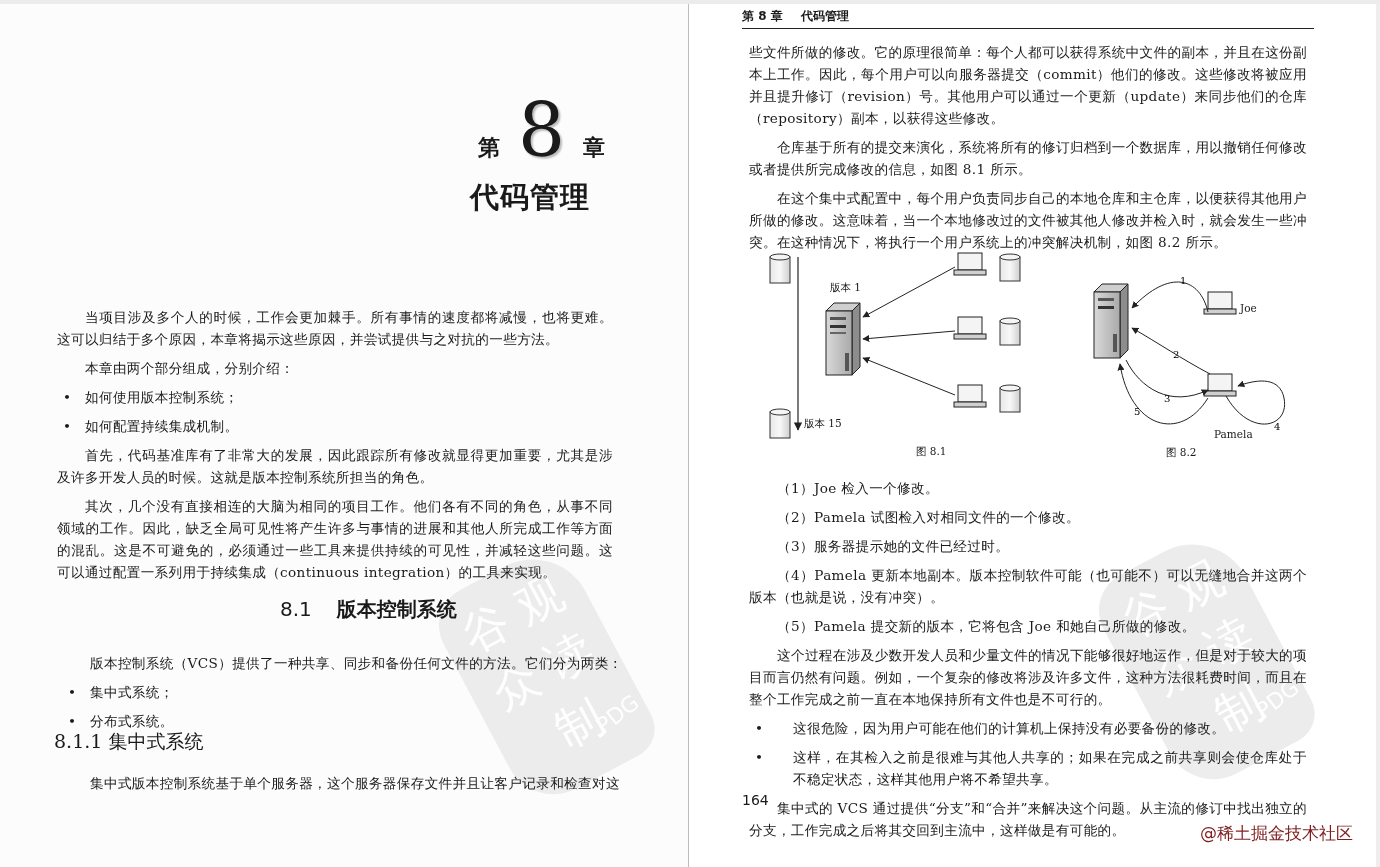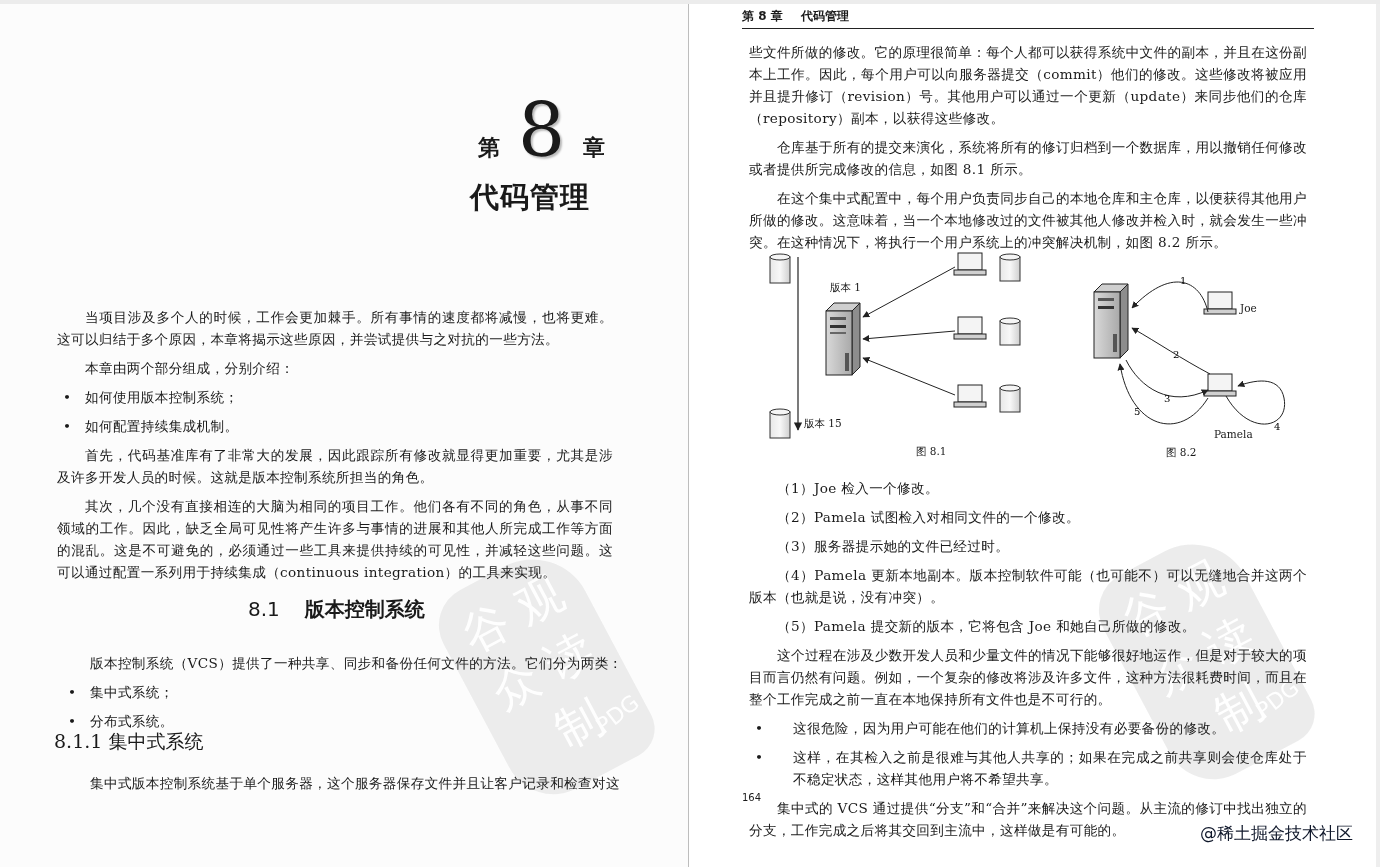--- a/index.html
+++ b/index.html
@@ -27,33 +27,33 @@
   .chapter-title { position: absolute; left: 470px; top: 178px; font-family: "DejaVu Sans", sans-serif; font-weight: bold; font-size: 29px; letter-spacing: 1px; }
 
   .text { position: absolute; font-size: 13.6px; line-height: 22px; letter-spacing: 0.35px; text-align: justify; }
   .text p { margin: 7px; }
   .indent { text-indent: 28px; }
   .bullet { position: relative; padding-left: 28px; }
   .bullet::before { content: "•"; position: absolute; left: 6px; top: 0; }
 
   .left-body { left: 50px; top: 299px; width: 570px; }
   .sec-title { position: absolute; left: 248px; top: 596px; font-family: "DejaVu Sans", sans-serif; font-size: 20px; font-weight: bold; }
-  .sec-title .num { font-weight: normal; margin-right: 18px; }
+  .sec-title .num { font-weight: normal; margin-right: 18px; margin-left: 32px; }
   .left-body2 { left: 55px; top: 645px; width: 580px; }
   .subsec-title { position: absolute; left: 54px; top: 729px; font-family: "DejaVu Serif", serif; font-size: 19px; }
   .subsec-title .num { }
   .left-body3 { left: 55px; top: 765px; width: 580px; }
 
   
   .running-head { position: absolute; left: 742px; top: 8px; width: 572px; height: 21px; border-bottom: 1.5px solid #222; font-family: "DejaVu Sans", sans-serif; font-weight: bold; font-size: 12px; }
   .running-head span { margin-right: 14px; }
   .right-body1 { left: 742px; top: 34px; width: 572px; }
   .right-body2 { left: 742px; top: 470px; width: 572px; }
-  .page-number { position: absolute; left: 742px; top: 792px; font-family: "DejaVu Sans", sans-serif; font-size: 10px; }
-  .site-mark { position: absolute; left: 1200px; top: 822px; font-family: "DejaVu Sans", sans-serif; font-size: 17px; color: #0f172a; }
+  .page-number { position: absolute; left: 742px; top: 792px; font-family: "DejaVu Sans", sans-serif; font-size: 14px; }
+  .site-mark { position: absolute; left: 1200px; top: 822px; font-family: "DejaVu Sans", sans-serif; font-size: 17px; color: #7f1d1d; }
 
   .figure { position: absolute; }
   .fig-caption { position: absolute; font-size: 10.5px; }
   .fig-label { position: absolute; font-size: 10.5px; }
   svg text { font-family: "DejaVu Serif", serif; }
 </style>
 </head>
 <body>
 
 <div class="spread">

